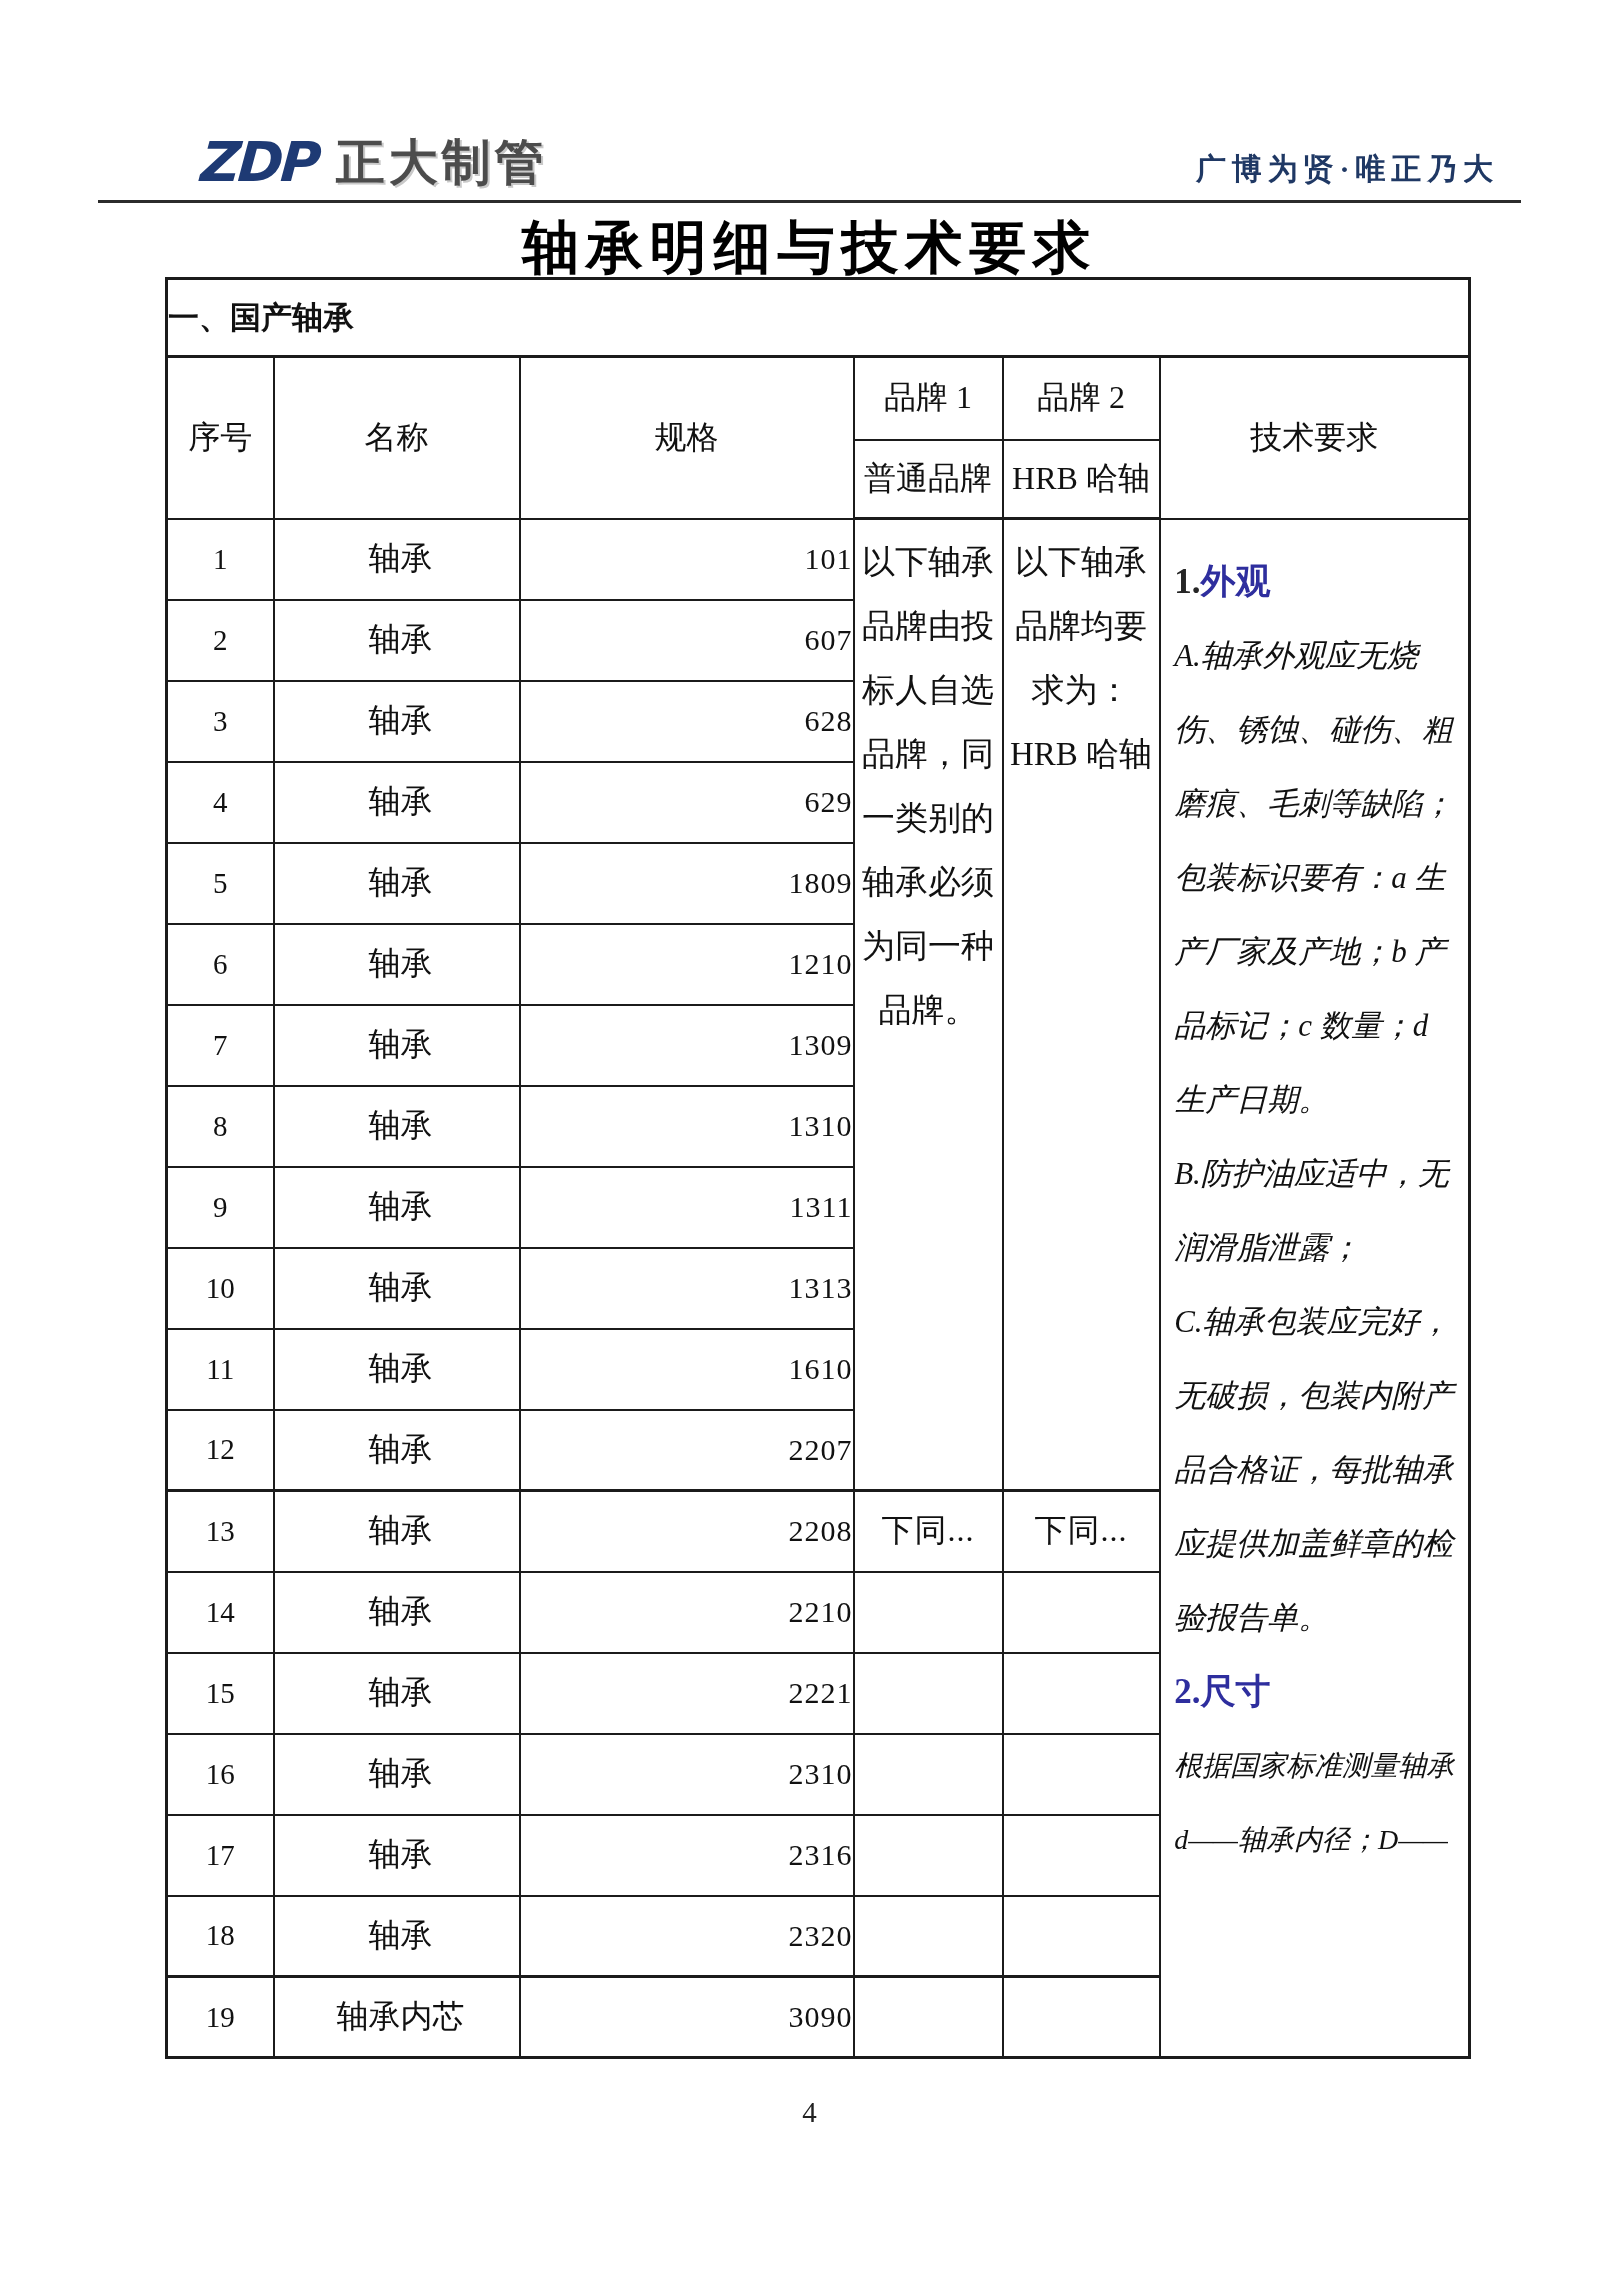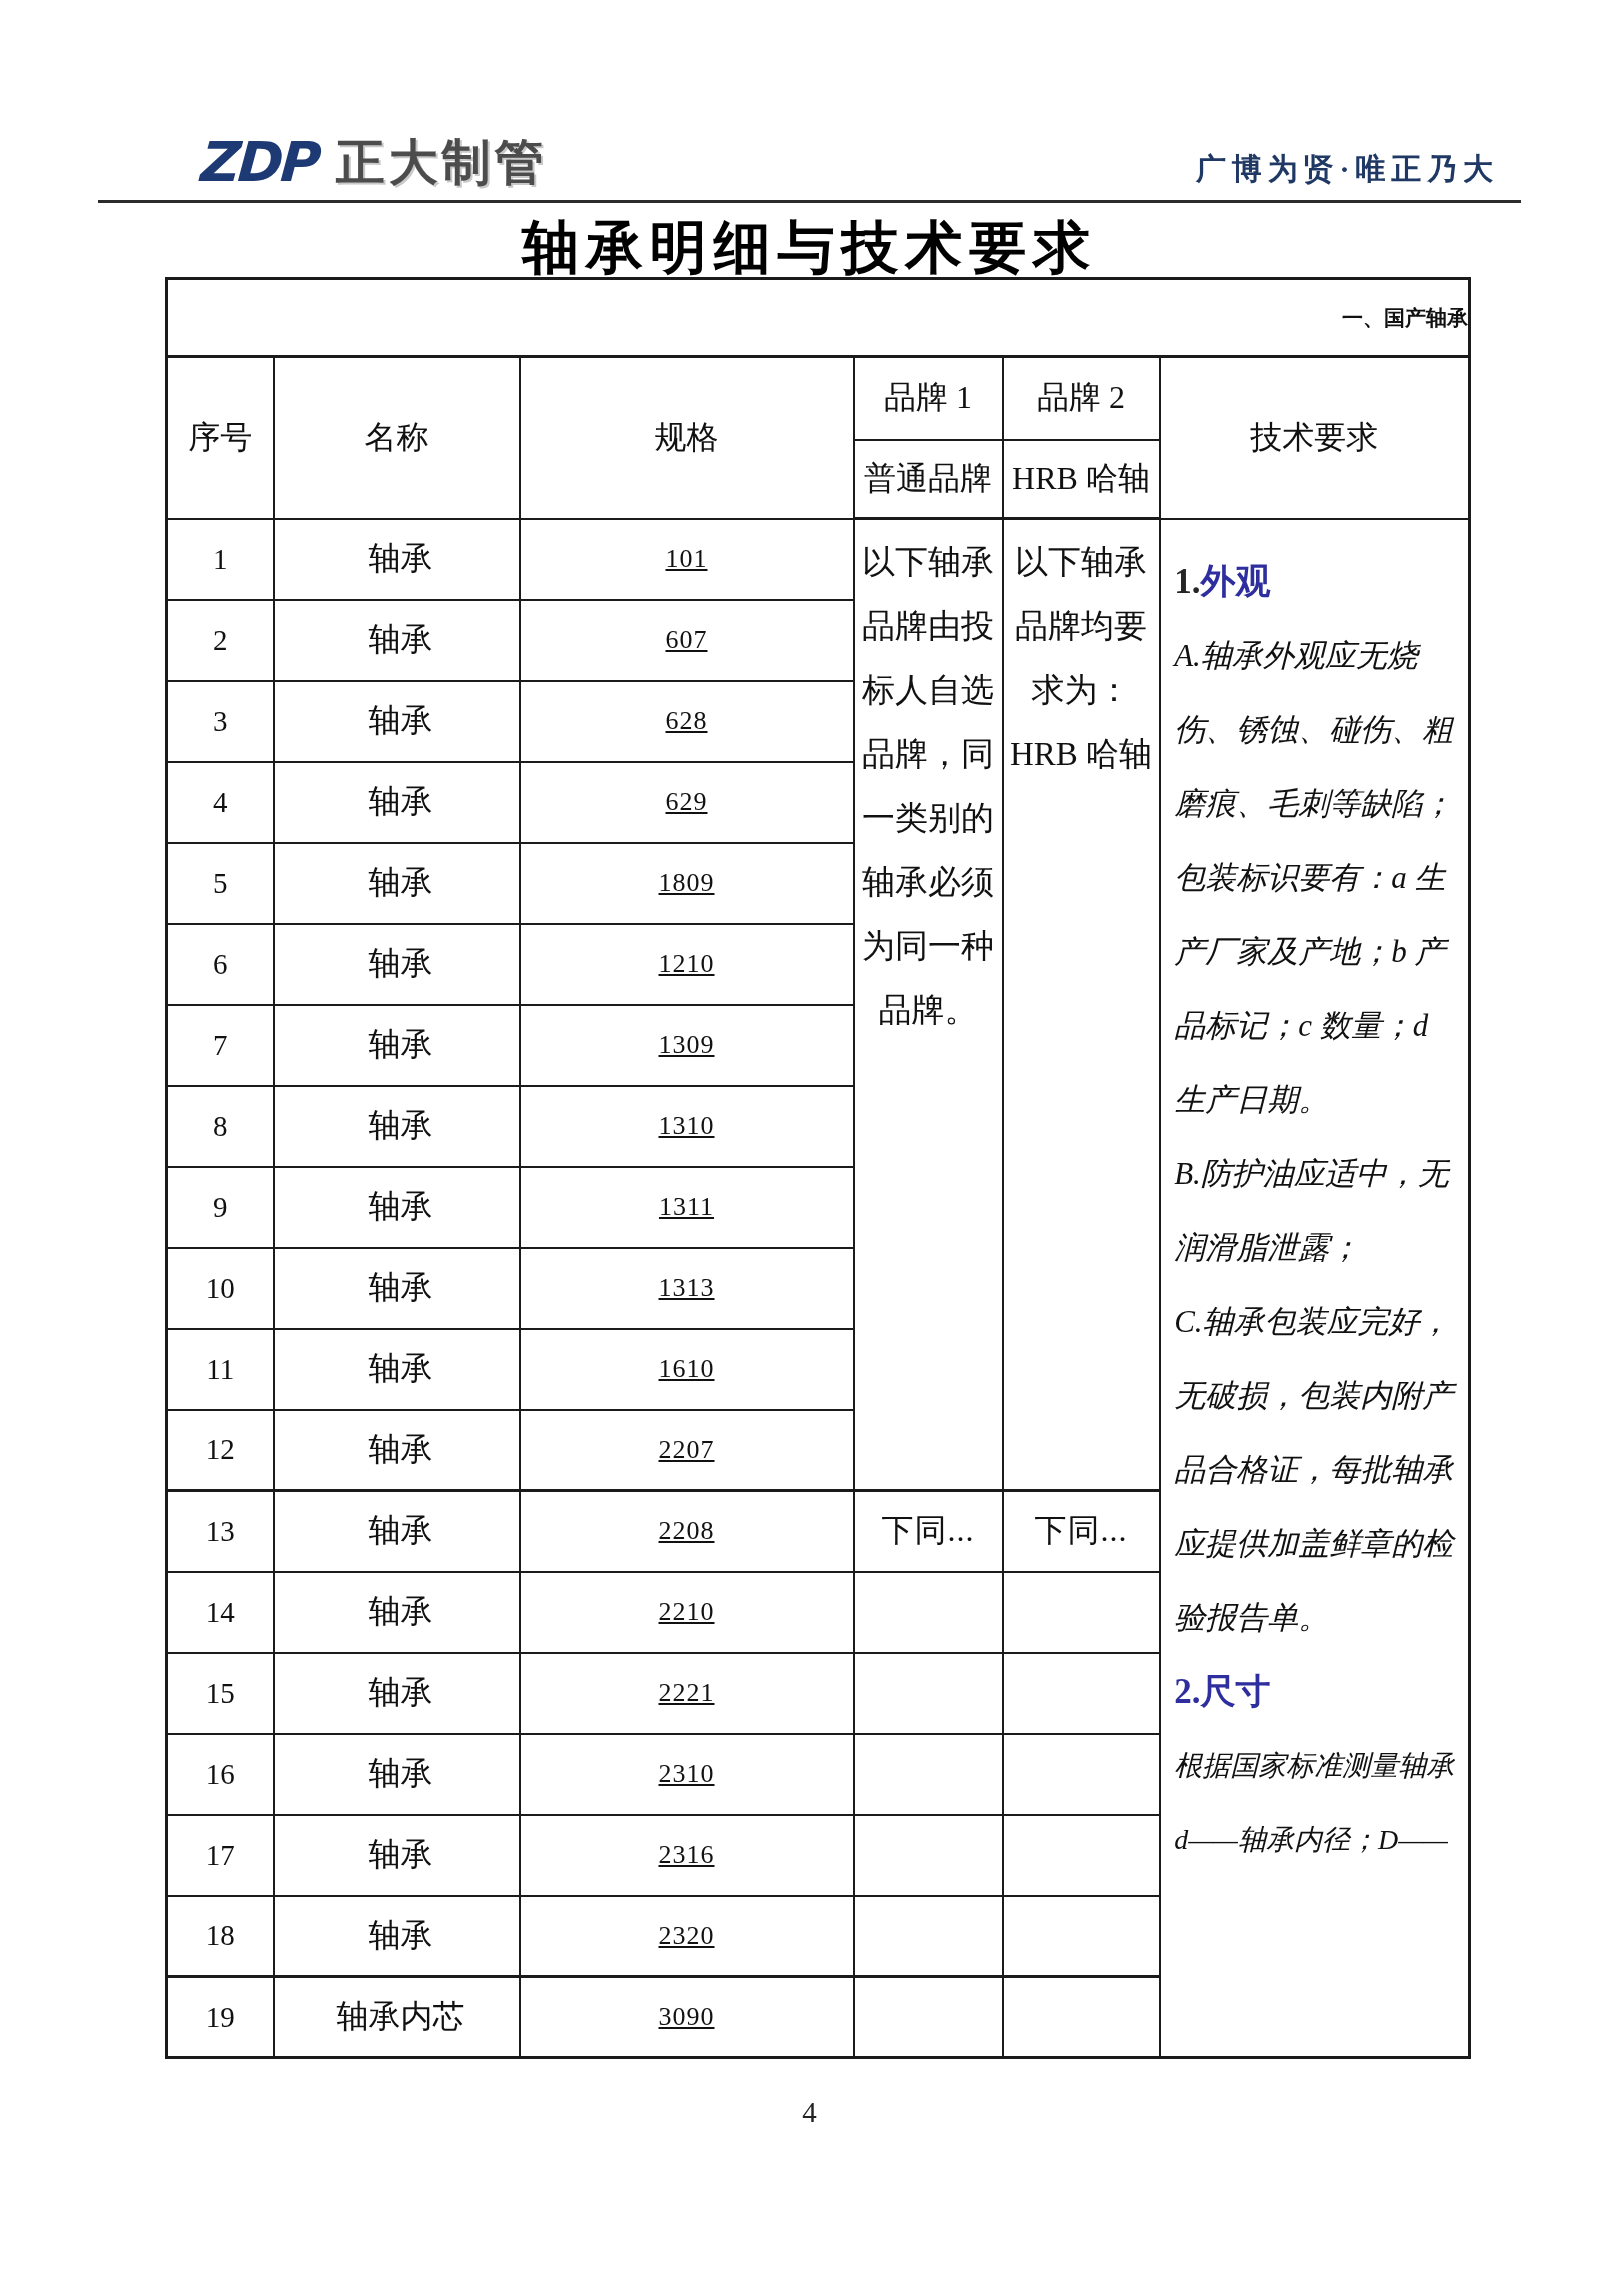--- a/index.html
+++ b/index.html
@@ -53,28 +53,28 @@
   td,th{
     border:2px solid #1b1b1b;
     padding:0;overflow:hidden;
     font-weight:normal;color:#111;
   }
   .tr-section{height:78px;}
   .tr-h1{height:83px;}
   .tr-h2{height:79px;}
   .tr-d{height:81px;}
   .tr-section td{
-    text-align:right;font-size:21px;font-weight:bold;
+    text-align:left;font-size:31px;font-weight:bold;
     border-bottom-width:3.9px;
   }
   .tr-h2 th{border-bottom-width:3.9px;}
   th{font-size:32px;text-align:center;}
   .td-no{font-size:29px;text-align:center;}
   .td-name{font-size:32px;text-align:center;padding-left:8px;}
-  .td-spec{font-size:26px;text-align:center;letter-spacing:1px;text-decoration:underline;}
+  .td-spec{font-size:30px;text-align:right;letter-spacing:1px;}
   .td-note{
     vertical-align:top;text-align:center;
     font-size:33px;line-height:64px;
     padding:9.8px 3.9px 0 3.9px;
   }
   .td-note p{margin:0;}
   .td-ditto{font-size:32px;text-align:center;letter-spacing:1px;}
   .row-13 td{border-top-width:3.9px;margin-top:8px;}
   .row-19 td{border-top-width:3.9px;}
   

